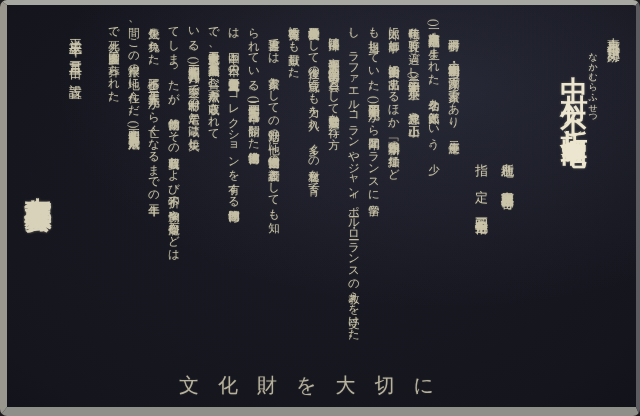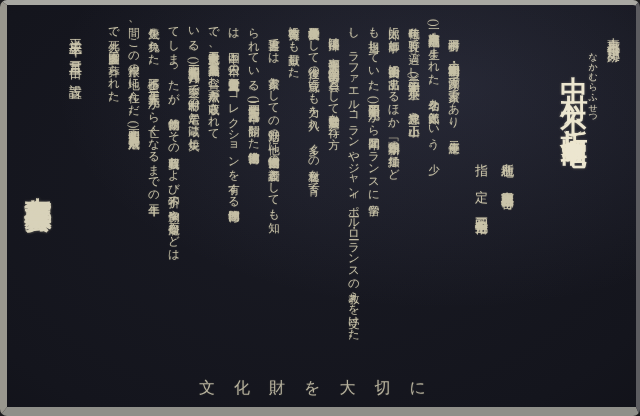--- a/index.html
+++ b/index.html
@@ -80,26 +80,25 @@
     padding-top:147px;
     font-size:27px;font-weight:700;letter-spacing:1px;line-height:38px;
     color:#d8d2ba;
     font-family:"Liberation Sans", sans-serif;
     text-shadow:0 0 3px rgba(245,235,200,0.3);
   }
 
   
   .slogan{
     position:absolute;left:172px;bottom:8px;
-    font-size:16px;letter-spacing:19px;
+    font-size:20px;letter-spacing:19px;
     color:#b7b29d;
     font-family:"Liberation Sans", sans-serif;
     text-shadow:0 0 2px rgba(230,220,180,0.2);
     white-space:nowrap;
-    margin-left:20px;
   }
 </style>
 </head>
 <body>
 
 <div class="photo">
   <div class="sign">
 
     <div class="header-block">
       <div class="designation">東京都指定史跡</div>

